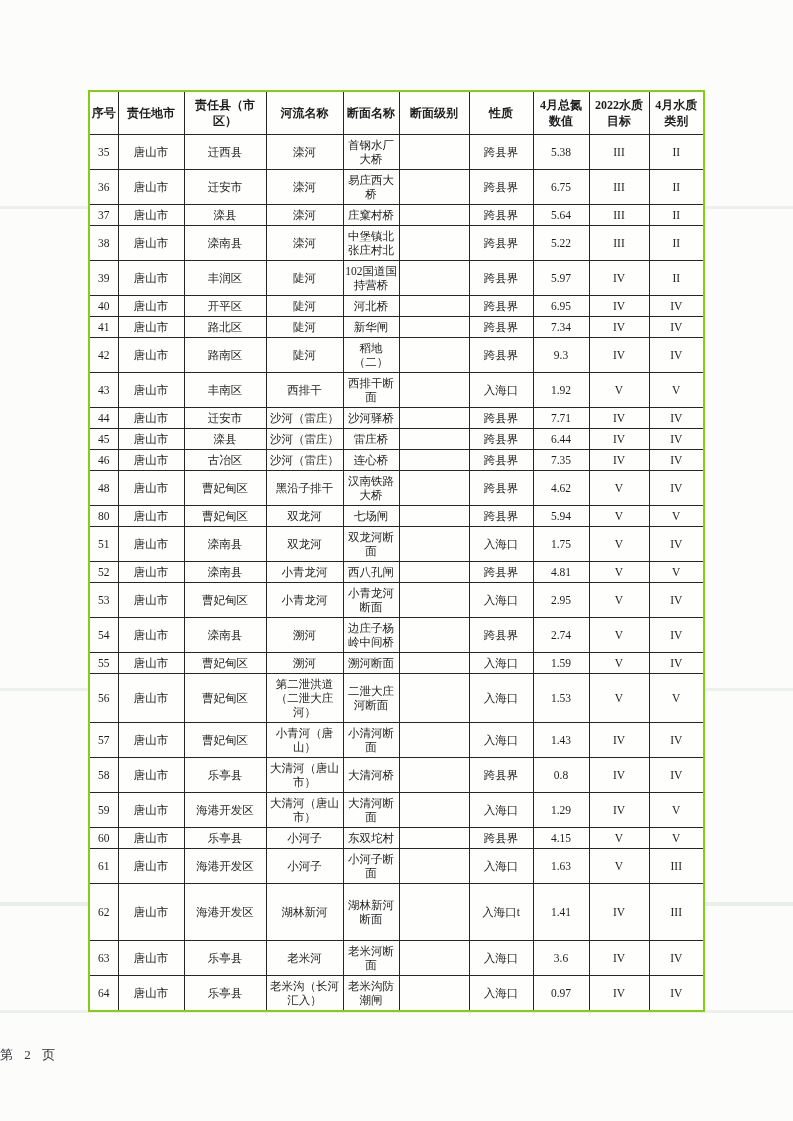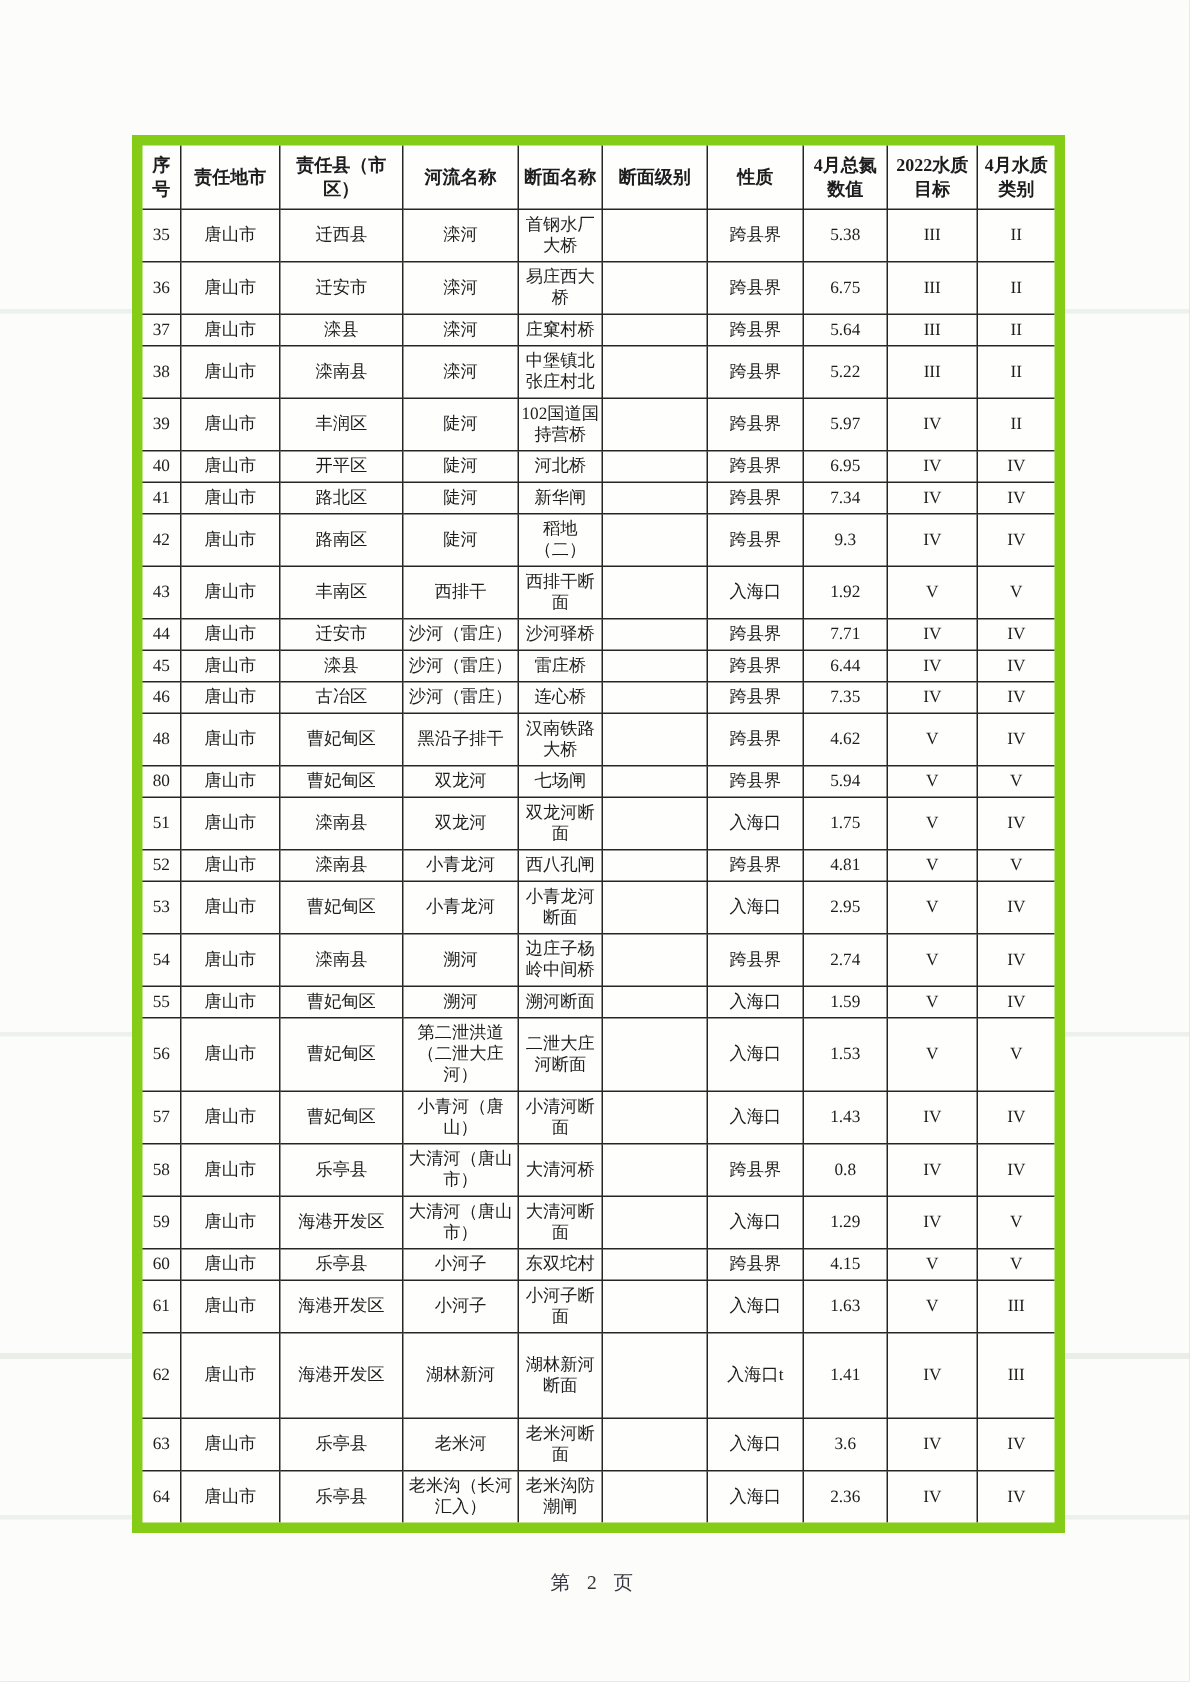--- a/index.html
+++ b/index.html
@@ -30,21 +30,21 @@
   .a3 { top: 902px; height: 4px; background: rgba(100, 145, 110, 0.12); }
   .a4 { top: 1010px; }
 
   table.doc-table {
     position: absolute;
     left: 88px;
     top: 90px;
     width: 615px;
     border-collapse: collapse;
     table-layout: fixed;
-    border: 7px solid #84cc16;
+    border: 2px solid #84cc16;
     background: #fefefd;
   }
   .doc-table th, .doc-table td {
     border: 1px solid #262626;
     text-align: center;
     vertical-align: middle;
     color: #1d1d1f;
     overflow: hidden;
     word-break: break-all;
   }
@@ -62,21 +62,21 @@
   
   .doc-table tbody tr:nth-child(26) td {
     padding-top: 14px;
     padding-bottom: 14px;
   }
   .page-footer {
     position: absolute;
     top: 1046px;
     left: 0;
     width: 100%;
-    text-align: center;
+    text-align: left;
     font-size: 13px;
     letter-spacing: 4px;
     color: #33343c;
   }
 </style>
 </head>
 <body>
 
 <div class="page">
 
@@ -438,21 +438,21 @@
           <td>IV</td>
         </tr>
         <tr>
           <td>64</td>
           <td>唐山市</td>
           <td>乐亭县</td>
           <td>老米沟（长河汇入）</td>
           <td>老米沟防潮闸</td>
           <td></td>
           <td>入海口</td>
-          <td>2.36</td>
+          <td>0.97</td>
           <td>IV</td>
           <td>IV</td>
         </tr>
       </tbody>
   </table>
 
   <div class="page-footer">第 2 页</div>
 </div>
 
 </body></html>

